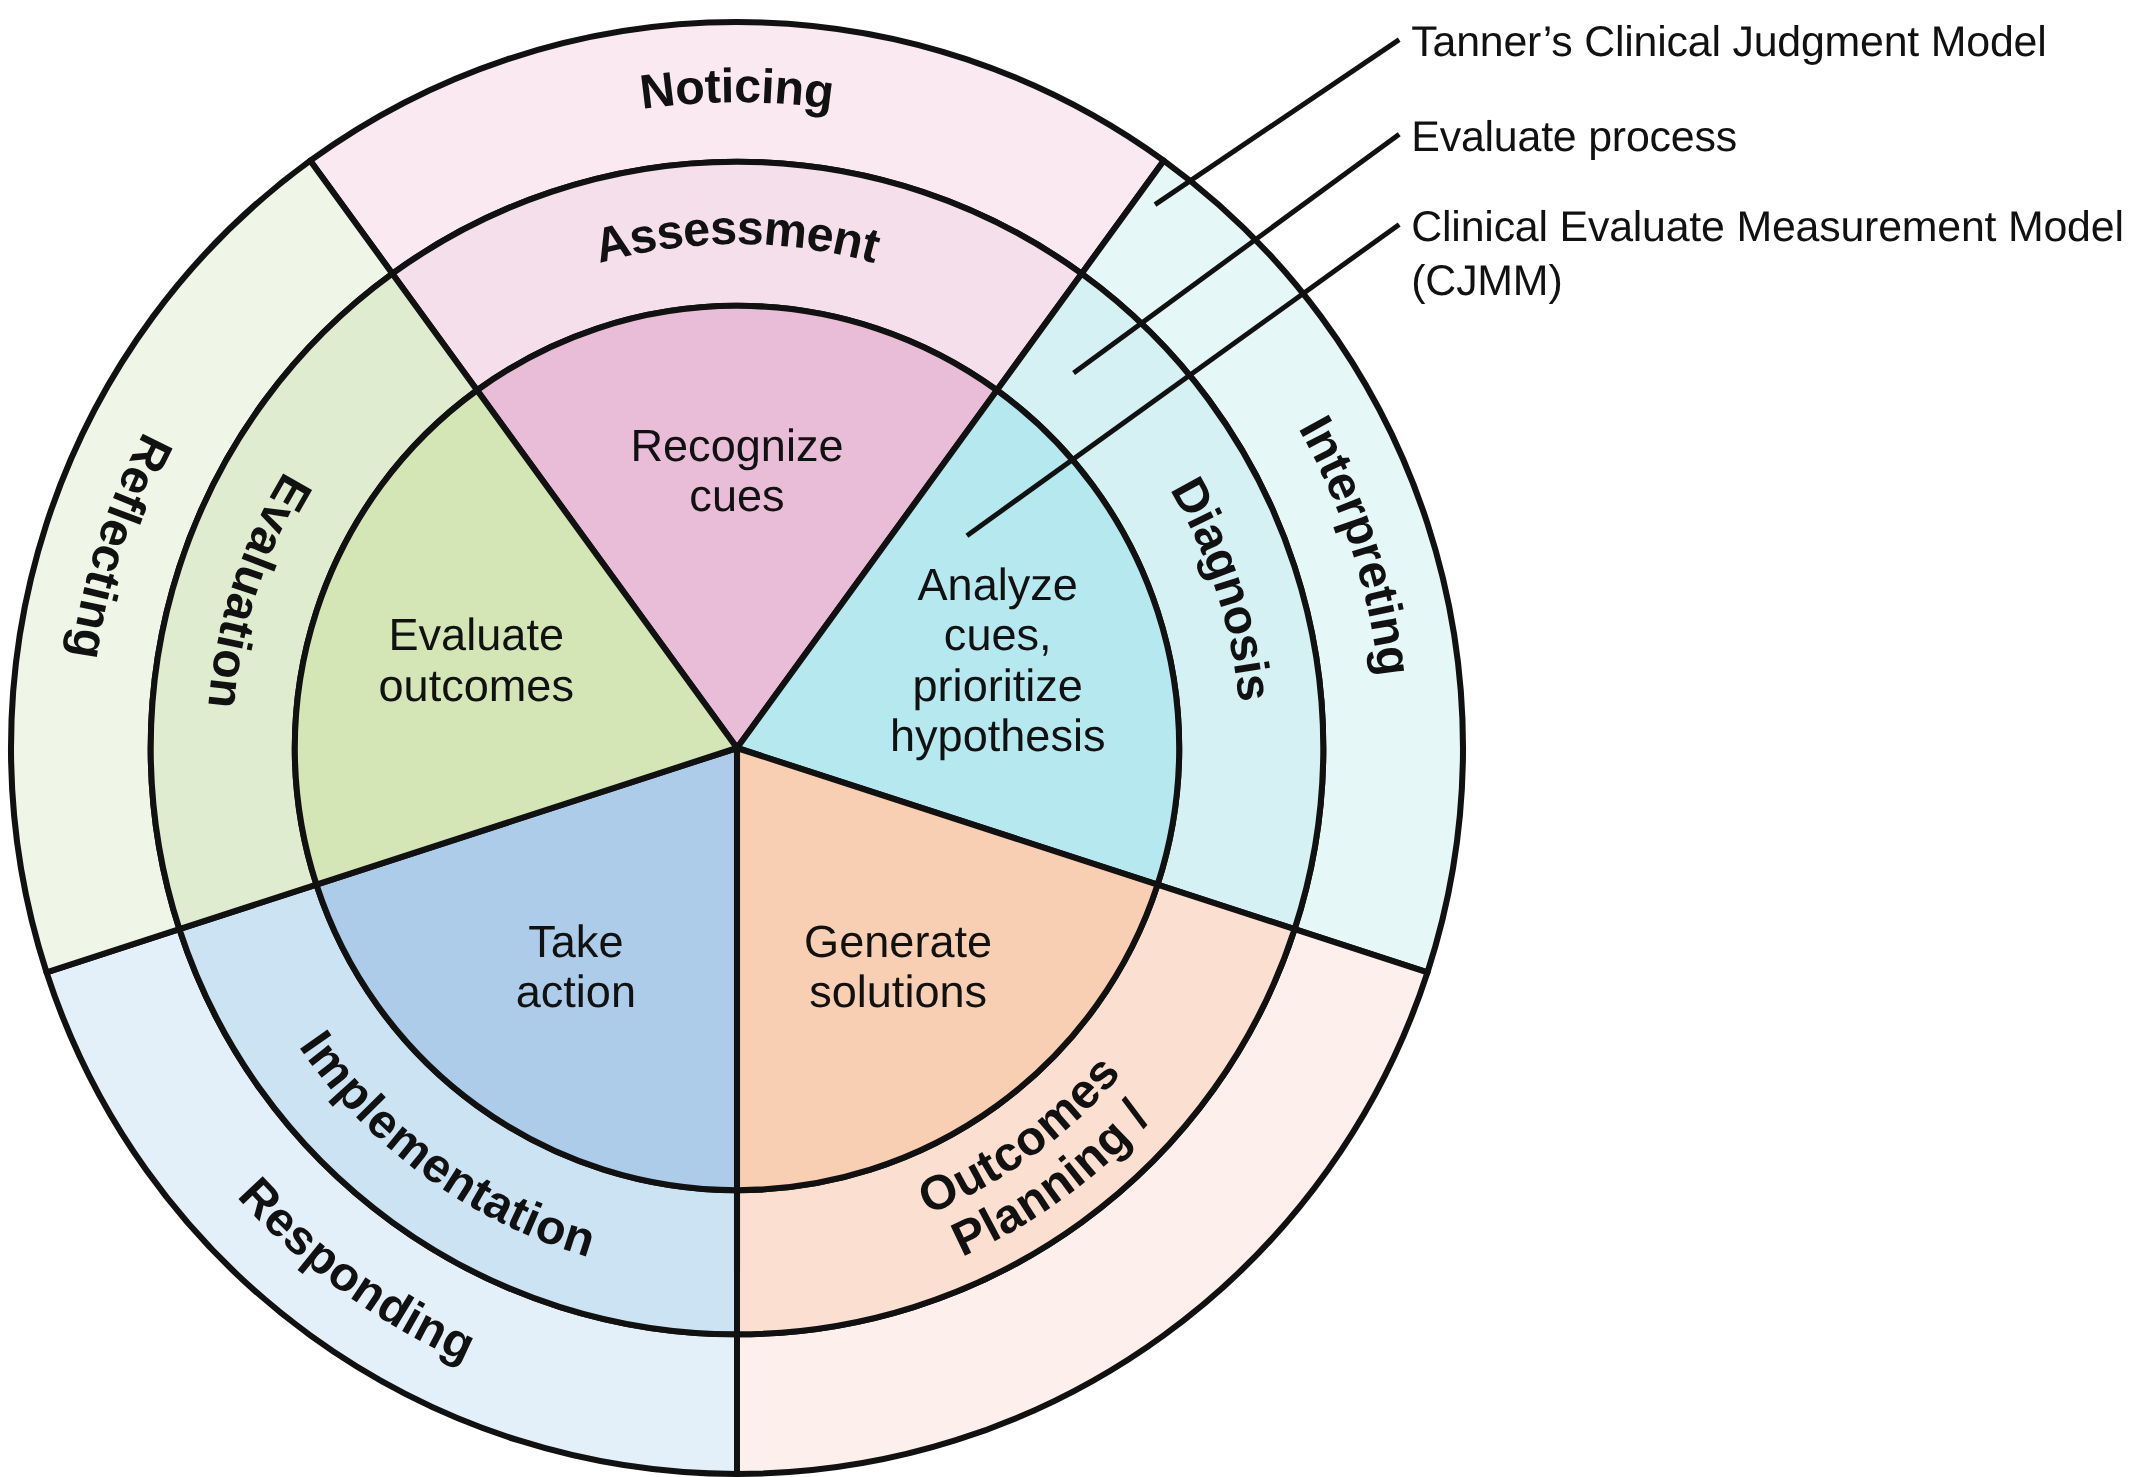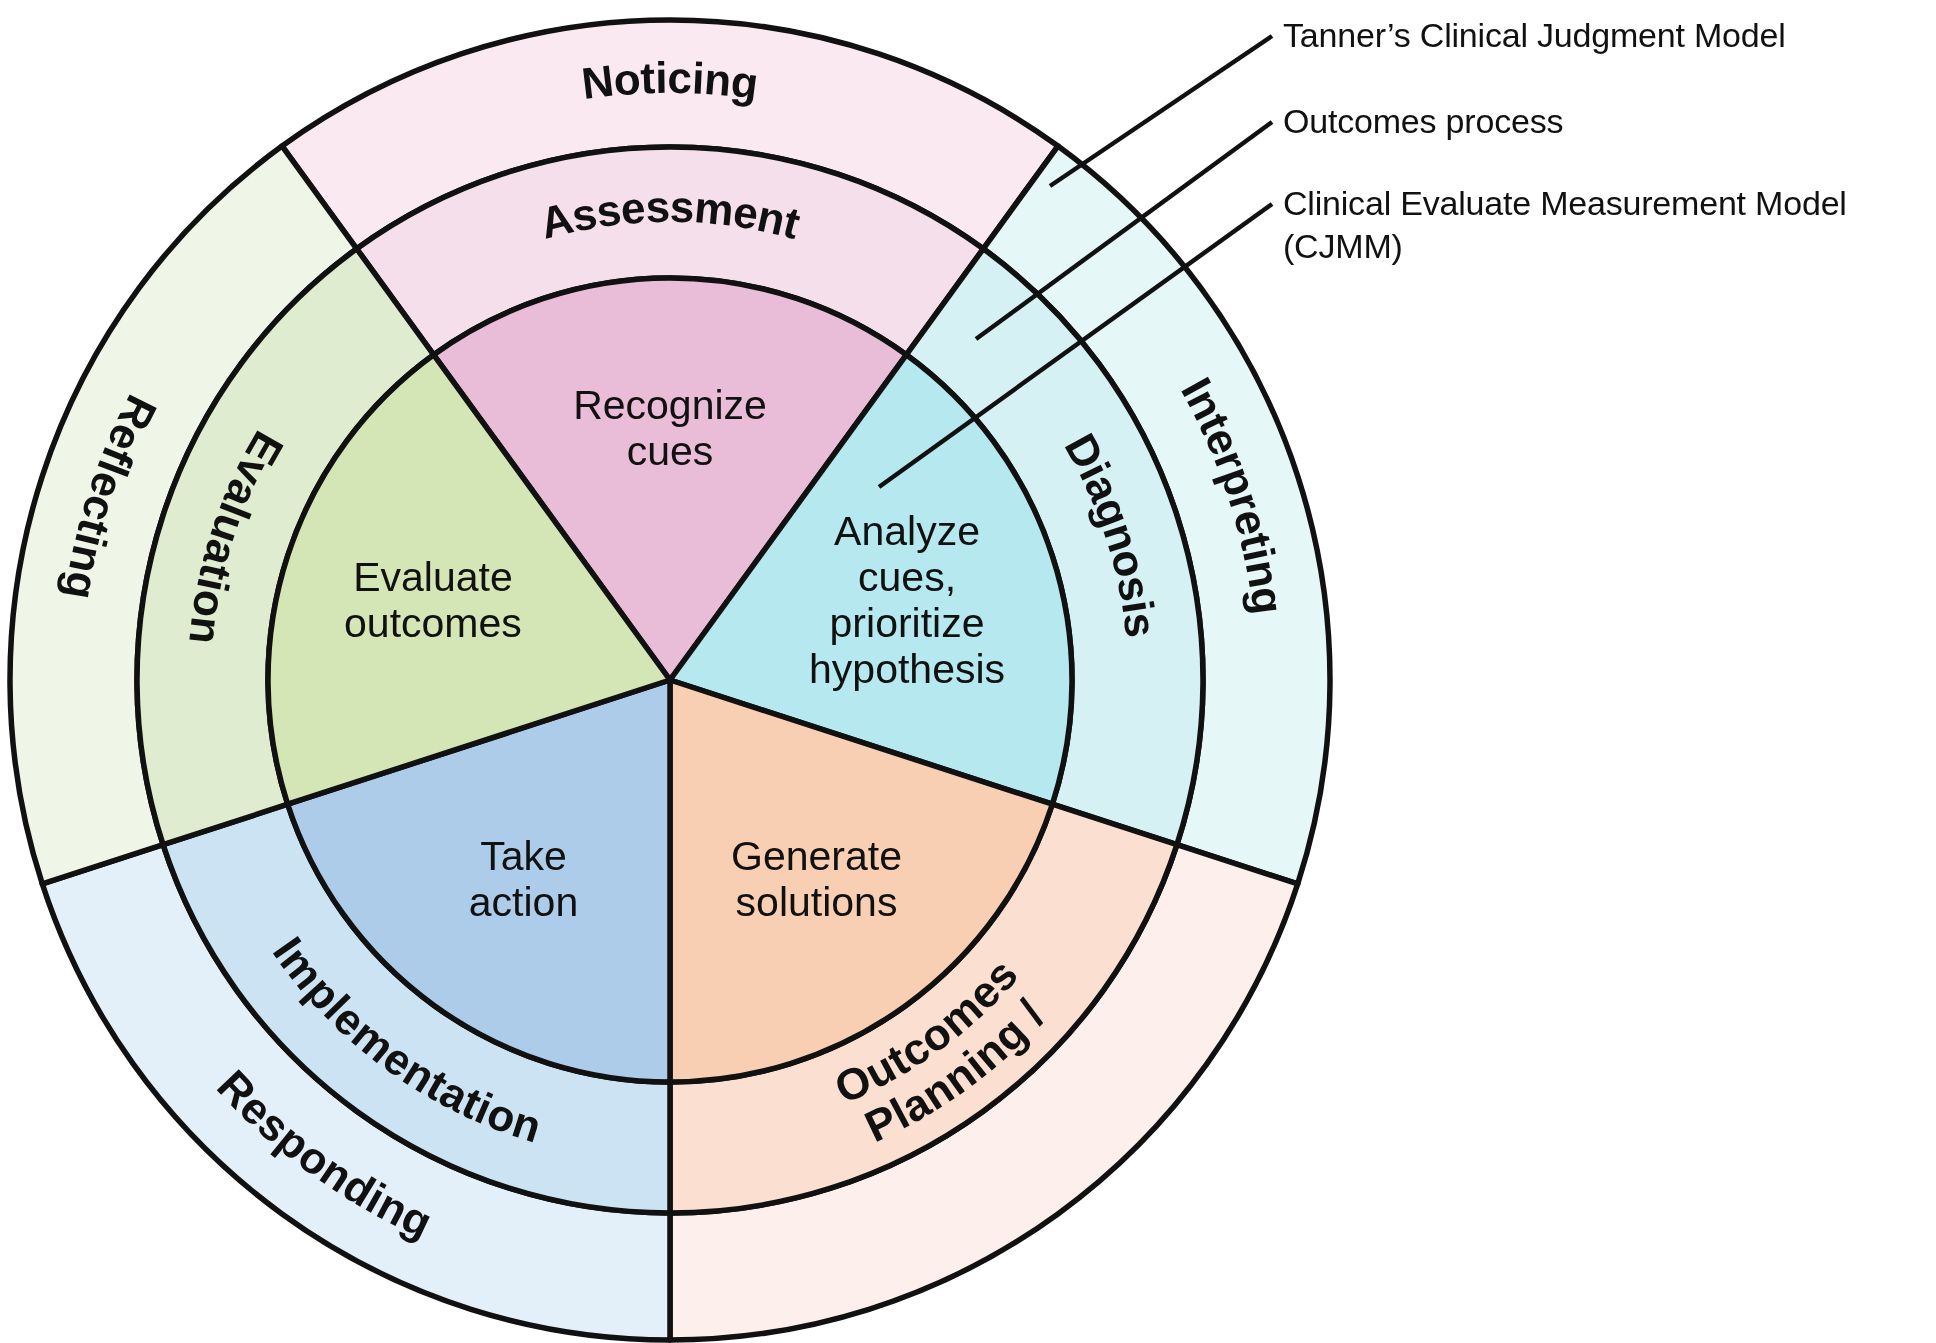--- a/index.html
+++ b/index.html
@@ -3,21 +3,21 @@
 <meta charset="utf-8">
 <style>
   html,body{margin:0;padding:0;background:#ffffff;}
   body{width:1936px;height:1343px;overflow:hidden;font-family:"Liberation Sans",sans-serif;}
   #stage{position:relative;width:1936px;height:1343px;background:#fff;}
   svg#wheel{position:absolute;left:0;top:0;width:1936px;height:1343px;}
   .sector{stroke:#111111;stroke-width:5.5;stroke-linejoin:round;}
   .leader{stroke:#111111;stroke-width:4.5;fill:none;stroke-linecap:butt;}
   .curvedlabel{font-family:"Liberation Sans",sans-serif;font-weight:bold;fill:#111111;}
   .innerlabel{font-family:"Liberation Sans",sans-serif;font-weight:normal;fill:#111111;font-size:41px;}
-  .calloutText{position:absolute;font-family:"Liberation Sans",sans-serif;font-size:34px;color:#111111;line-height:1.26;white-space:pre-line;letter-spacing:-0.2px;}
+  .calloutText{position:absolute;font-family:"Liberation Sans",sans-serif;font-size:39px;color:#111111;line-height:1.26;white-space:pre-line;letter-spacing:-0.2px;}
 </style>
 </head>
 <body>
 
 <div id="stage">
   <svg id="wheel" viewBox="0 0 1936 1343">
     <defs id="textpath-defs">
         <path id="tp0" d="M 73.23952805512079 627.7902238644426 A 599.04 599.04 0 0 1 1266.760471944879 627.7902238644429" fill="none"></path>
         <path id="tp1" d="M 535.2453204058512 96.31335639105271 A 599.04 599.04 0 0 1 904.0635752102146 1231.4192274121497" fill="none"></path>
         <path id="tp2" d="M 156.52250018740665 371.4715916058812 A 599.04 599.04 0 0 0 1122.1012269366493 1073.0056007264734" fill="none"></path>
@@ -72,17 +72,17 @@
         <text x="432.95867387859596" y="580.020604321988" text-anchor="middle" dominant-baseline="middle" font-size="41" class="innerlabel"><tspan x="432.95867387859596" dy="0">Evaluate</tspan><tspan x="432.95867387859596" dy="45.92">outcomes</tspan></text>
       </g>
     <g id="leaders">
         <line x1="1050" y1="186" x2="1272" y2="36" stroke="#111111" class="leader"></line>
         <line x1="976" y1="339" x2="1272" y2="122" stroke="#111111" class="leader"></line>
         <line x1="879" y1="487" x2="1272" y2="204" stroke="#111111" class="leader"></line>
       </g>
   </svg>
   <div id="callouts">
       <div class="calloutText" style="left: 1283px; top: 14px;">Tanner’s Clinical Judgment Model</div>
-      <div class="calloutText" style="left: 1283px; top: 100px;">Outcomes process</div>
+      <div class="calloutText" style="left: 1283px; top: 100px;">Evaluate process</div>
       <div class="calloutText" style="left: 1283px; top: 182px;">Clinical Evaluate Measurement Model
 (CJMM)</div>
     </div>
 </div>
 
 </body></html>

